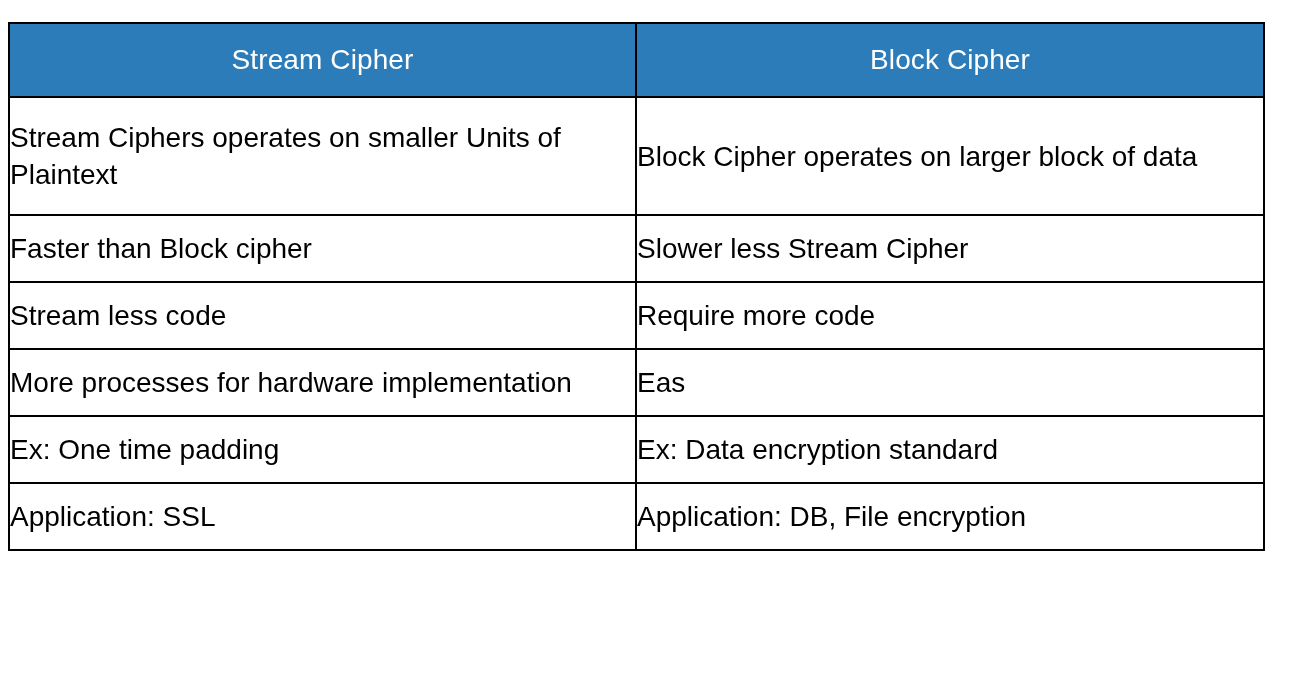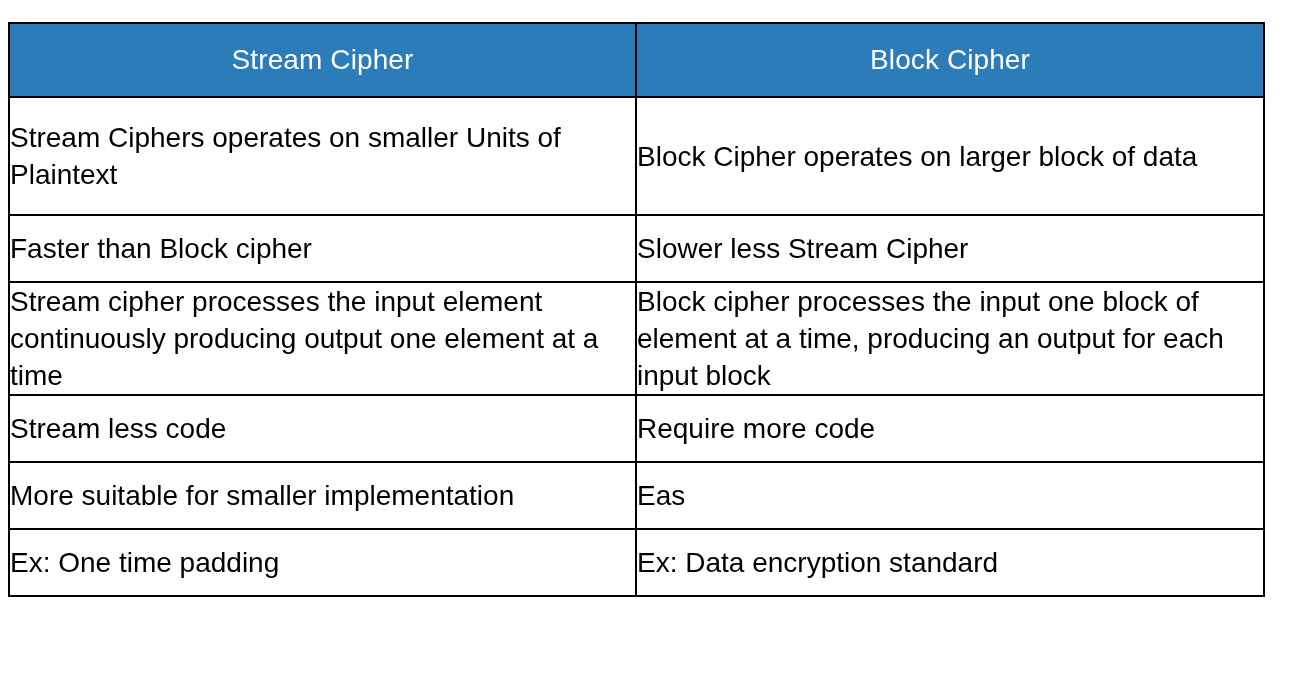--- a/index.html
+++ b/index.html
@@ -105,53 +105,53 @@
 
       <tr class="row-short">
         <td>
           <span class="cell-text">Faster than Block cipher</span>
         </td>
         <td>
           <span class="cell-text">Slower less Stream Cipher</span>
         </td>
       </tr>
 
-      <tr class="row-medium">
-        <td>
-          <span class="cell-text">Stream cipher processes the input element continuously producing output one element at a time</span>
-        </td>
-        <td>
-          <span class="cell-text">Block cipher processes the input one block of element at a time, producing an output for each input block</span>
-        </td>
-      </tr>
 
       <tr class="row-short">
         <td>
           <span class="cell-text">Stream less code</span>
         </td>
         <td>
           <span class="cell-text">Require more code</span>
         </td>
       </tr>
 
       <tr class="row-short">
         <td>
-          <span class="cell-text">More suitable for smaller implementation</span>
+          <span class="cell-text">More processes for hardware implementation</span>
         </td>
         <td>
           <span class="cell-text">Eas</span>
         </td>
       </tr>
 
       <tr class="row-short">
         <td>
           <span class="cell-text">Ex: One time padding</span>
         </td>
         <td>
           <span class="cell-text">Ex: Data encryption standard</span>
         </td>
       </tr>
 
+      <tr class="row-short">
+        <td>
+          <span class="cell-text">Application: SSL</span>
+        </td>
+        <td>
+          <span class="cell-text">Application: DB, File encryption</span>
+        </td>
+      </tr>
 
     </tbody>
   </table>
 
 </div>
 
 </body></html>

